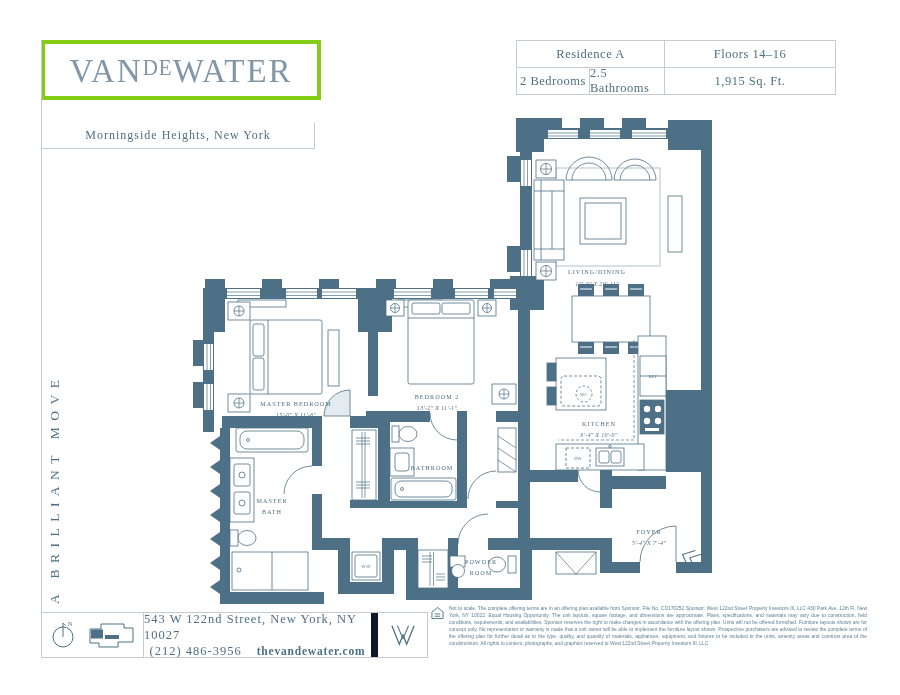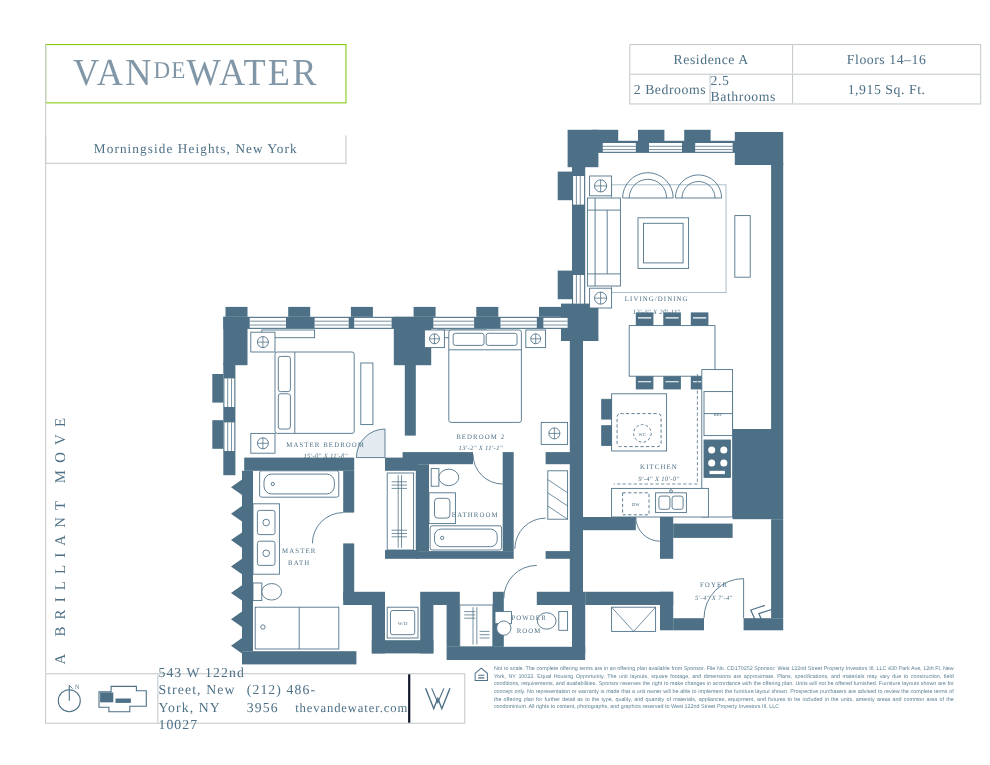--- a/index.html
+++ b/index.html
@@ -1,41 +1,41 @@
 <!DOCTYPE html>
 <html><head>
 <meta charset="utf-8">
 <style>
   html,body{margin:0;padding:0;background:#ffffff;}
   body{width:900px;height:695px;position:relative;font-family:"Liberation Serif",serif;color:#4d7086;overflow:hidden;}
   .abs{position:absolute;}
   
-  .logo-box{left:41px;top:40px;width:272px;height:52px;border:1px solid #84cc16;display:flex;align-items:center;justify-content:center;}
+  .logo-box{left:41px;top:40px;width:272px;height:52px;border:4px solid #84cc16;display:flex;align-items:center;justify-content:center;}
   .logo{font-size:33px;letter-spacing:2px;color:#8197a7;transform:scaleY(1.05);white-space:nowrap;}
   .logo .de{font-size:21px;position:relative;top:-6px;letter-spacing:1px;}
   .subtitle-box{left:41px;top:92px;width:272px;height:25px;border:1px solid #c6cbce;border-top:none;display:flex;align-items:center;justify-content:center;margin-top:31px;}
   .subtitle{font-size:12px;letter-spacing:1px;}
   
-  .info-table{left:572px;top:40px;width:318px;height:53px;border:1px solid #c6cbce;}
+  .info-table{left:516px;top:40px;width:318px;height:53px;border:1px solid #c6cbce;}
   .info-row{display:flex;height:26px;border-bottom:1px solid #c6cbce;}
   .info-row:last-child{border-bottom:none;height:26px;}
   .cell{display:flex;align-items:center;justify-content:center;font-size:12.5px;letter-spacing:.5px;border-right:1px solid #c6cbce;}
   .cell:last-child{border-right:none;}
   .c1a{width:147px;} .c1b{flex:1;}
   .c2a{width:72px;} .c2b{width:74px;} .c2c{flex:1;}
   
   .left-line{left:41px;top:40px;width:1px;height:572px;background:#c6cbce;}
   .tagline{left:47px;top:604px;transform:rotate(-90deg);transform-origin:0 0;width:196px;font-size:13.5px;letter-spacing:6.5px;white-space:nowrap;}
   
   .footer{left:41px;top:612px;height:44px;display:flex;border:1px solid #c6cbce;}
   .f-icons{width:101px;display:flex;align-items:center;justify-content:center;gap:10px;border-right:1px solid #c6cbce;}
-  .f-addr{width:227px;border-right:2px solid #0f172a;display:flex;flex-direction:row;align-items:center;justify-content:center;line-height:16px;}
+  .f-addr{width:227px;border-right:7px solid #0f172a;display:flex;flex-direction:column;align-items:center;justify-content:center;line-height:16px;}
   .addr1{font-size:12.5px;letter-spacing:1px;}
   .addr2{font-size:12.5px;letter-spacing:1px;}
-  .addr2 .site{font-weight:normal;font-size:11.5px;margin-left:15px;letter-spacing:.8px;}
+  .addr2 .site{font-weight:bold;font-size:11.5px;margin-left:15px;letter-spacing:.8px;}
   .f-mono{width:49px;display:flex;align-items:center;justify-content:center;}
   .disclaimer{left:431px;top:605px;width:436px;display:flex;gap:5px;}
   .disc-text{font-family:"Liberation Sans",sans-serif;font-size:4.9px;line-height:7px;color:#5d8095;width:418px;text-align:justify;}
   svg text{fill:#4d7086;font-family:"Liberation Serif",serif;}
   svg .rm{font-size:6.2px;letter-spacing:1px;text-anchor:middle;}
   svg .dim{font-size:6px;font-style:italic;text-anchor:middle;letter-spacing:.3px;}
   svg .tiny{font-size:4.3px;text-anchor:middle;letter-spacing:.2px;}
 </style>
 </head>
 <body>

